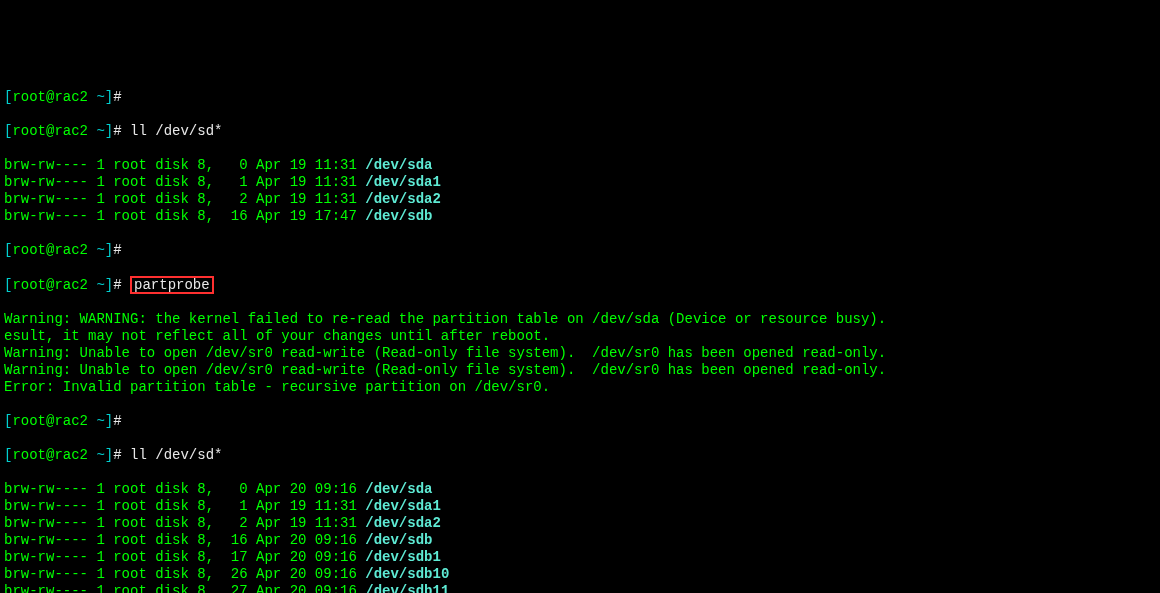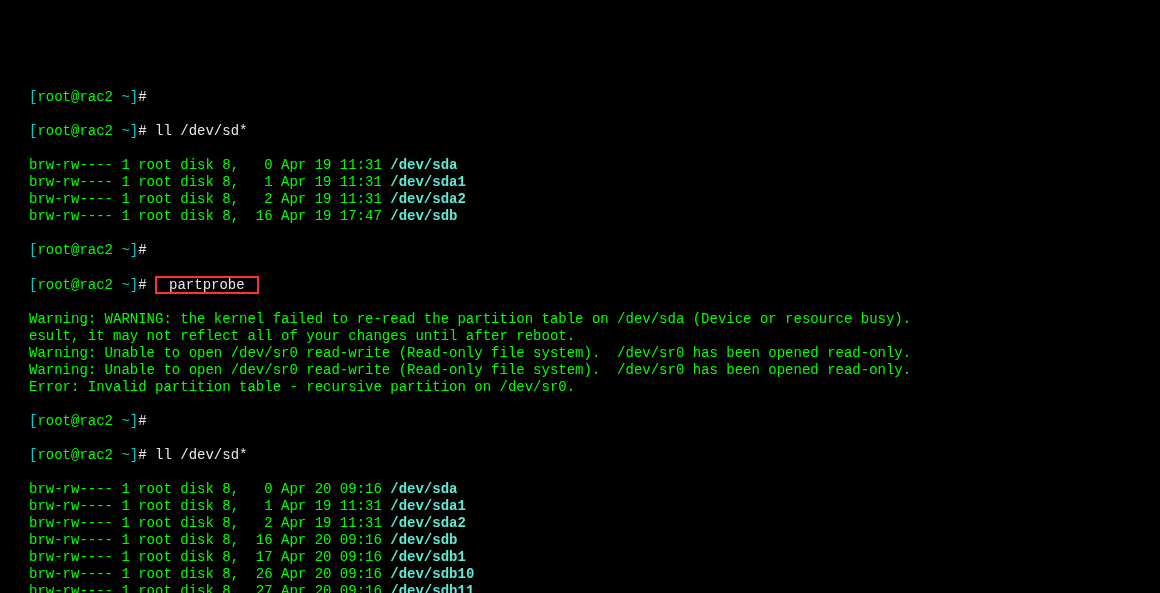--- a/index.html
+++ b/index.html
@@ -7,28 +7,28 @@
     padding: 4px;
     background: #000000;
     font-family: "Courier New", monospace;
     font-size: 14px;
     line-height: 17px;
     color: #00ff00;
     white-space: pre;
     width: 1160px;
     box-sizing: border-box;
   }
-  .line { white-space: pre; margin-left: 25px; }
+  .line { white-space: pre; }
   .cyan { color: #00d0d0; }
   .green { color: #00ff00; }
   .yellow { color: #5eead4; font-weight: bold; }
   .white { color: #e8e8e8; }
   .highlight {
     border: 2px solid #ff3030;
-    padding: 0 12px;
+    padding: 0 2px;
     display: inline-block;
     line-height: 14px;
     text-align: center;
   }
 </style>
 </head>
 <body>
 
 
 

